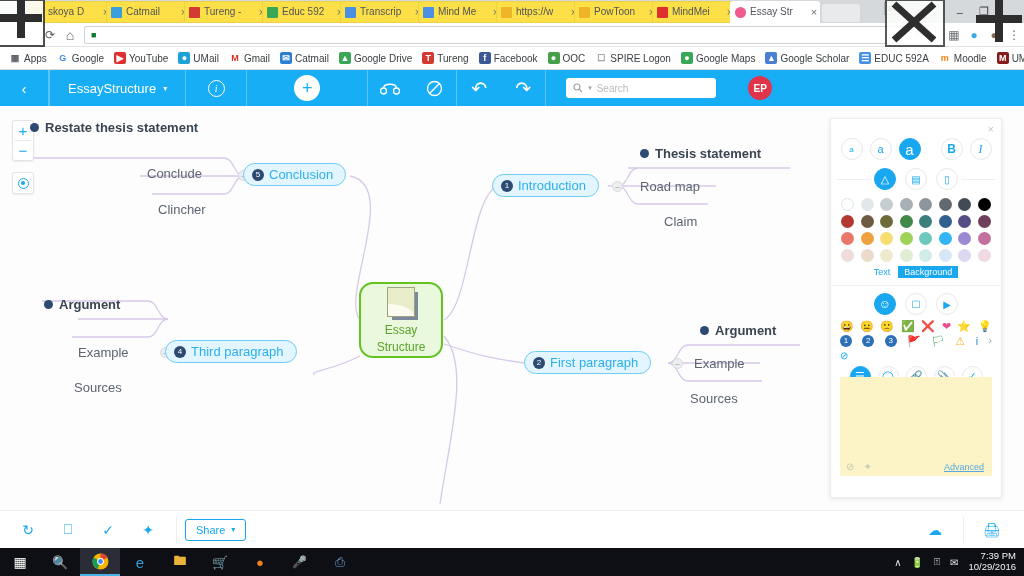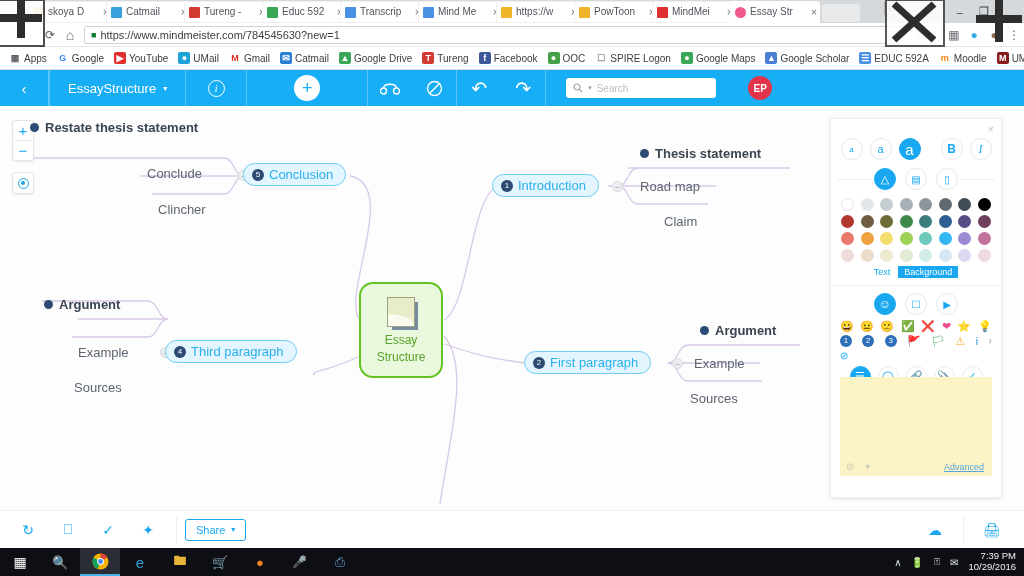--- a/index.html
+++ b/index.html
@@ -11,21 +11,21 @@
   }
   .app { position:relative; width:1024px; height:576px; }
 
   
   .chrome-tabbar {
     position:absolute; top:0; left:0; width:1024px; height:23px;
     background:#d5d9dc;
   }
   .tab {
     position:absolute; top:1px; height:22px;
-    background:#ffffff;
+    background:#fde047;
     border-top-left-radius:3px; border-top-right-radius:3px;
     display:flex; align-items:center; overflow:hidden;
     font-size:10px; color:#50535a;
     padding-left:5px;
     box-shadow: inset 0 0 0 1px rgba(0,0,0,0.06);
   }
   .tab.active { background:#ffffff; box-shadow:none; }
   .tab .fav { width:11px; height:11px; flex:0 0 11px; margin-right:4px; border-radius:1px;
               display:inline-block; position:relative; }
   .tab .tlabel { flex:1 1 auto; white-space:nowrap; overflow:hidden; text-overflow:clip; line-height:22px;}
@@ -134,21 +134,21 @@
   .node-pill {
     background:#e3f5fe; border:1px solid #6dcdf5; border-radius:13px;
     padding:3px 12px 3px 8px; font-size:13px; color:#2bb0ee;
     display:inline-flex; align-items:center; gap:5px;
   }
   .numbadge {
     width:12px;height:12px;border-radius:50%;background:#2d4a73;color:#fff;
     font-size:8px; display:inline-flex;align-items:center;justify-content:center; flex:0 0 12px;
   }
   .node-root {
-    width:84px;height:96px;background:#eaf8dd;border:2px solid #62c321;border-radius:14px;
+    width:84px;height:76px;background:#eaf8dd;border:2px solid #62c321;border-radius:14px;
     display:flex;flex-direction:column;align-items:center;justify-content:center;gap:3px;
     font-size:12px;color:#5aa32a;text-align:center;line-height:1.15;
   }
   .root-ico { width:34px;height:36px;position:relative; }
   .root-ico .pg {
     position:absolute; left:3px; top:2px; width:28px;height:30px;
     background:#e9ecc8;border:1.5px solid #9ca37e;
     box-shadow:4px 4px 0 -1px #7a8a9c;
   }
   .root-ico .pg:after{
@@ -307,21 +307,20 @@
     </div>
   </div>
 
   <div class="chrome-urlbar">
     <span class="nav-ico" style="opacity:0;">‹</span>
     <span class="nav-ico" style="opacity:0;">›</span>
     <span class="nav-ico">⟳</span>
     <span class="nav-ico" style="font-size:14px;">⌂</span>
     <div class="omnibox">
       <span class="lock">■</span>
-      <span>https://www.mindmeister.com/784545630?new=1</span>
       <span class="omni-right" style="margin-left:auto;">
         <span style="color:#aeb2b7;">☆</span>
       </span>
     </div>
     <span class="nav-ico" style="color:#6c6f75;">▦</span>
     <span class="nav-ico" style="color:#36a9e0;">●</span>
     <span class="nav-ico" style="color:#8a6a4a;">●</span>
     <span class="nav-ico" style="letter-spacing:0;">⋮</span>
   </div>
 

